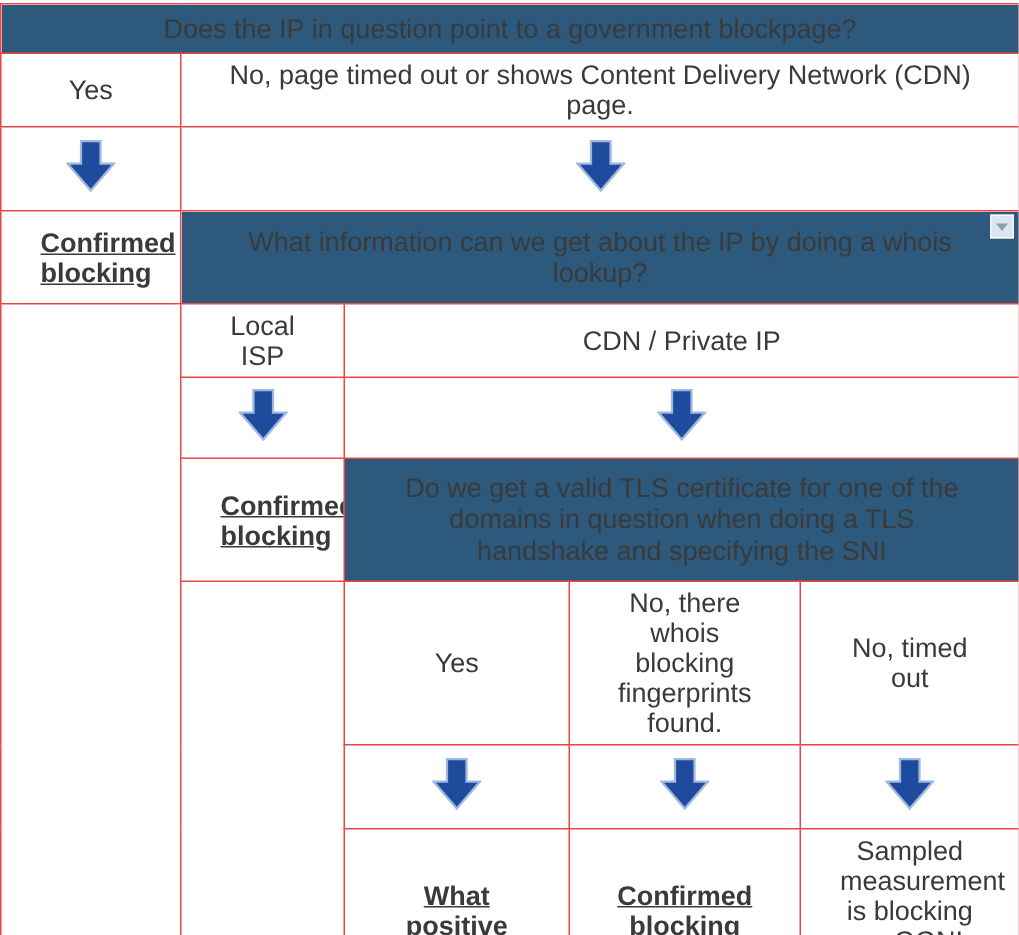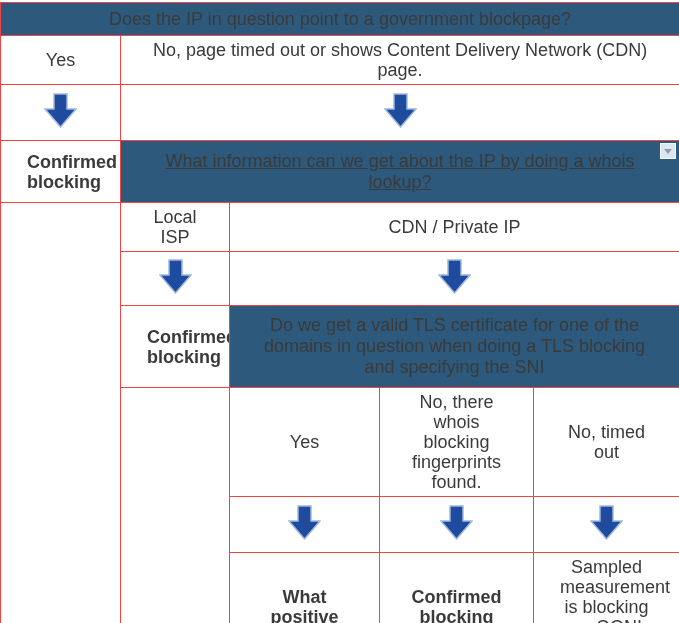--- a/index.html
+++ b/index.html
@@ -20,22 +20,22 @@
     overflow:hidden;
   }
   td.qhdr{
     background:#2D5A7C;
     color:#ffffff;
     font-size:14.5px;
     font-weight:400;
     padding:6px 14px;
     line-height:21px;
   }
-  td.rel{position:relative;text-decoration:underline;}
-  td.bold-cell{font-weight:700;color:#0a0a0a;line-height:20px;}
+  td.rel{position:relative;}
+  td.bold-cell{font-weight:700;color:#0a0a0a;line-height:20px;text-decoration:underline;}
   td.plain{line-height:20px;}
   .r1{height:33px;}
   .r2{height:40px;}
   .r3{height:56px;}
   .r4{height:62px;}
   .r5{height:36px;}
   .r6{height:54px;}
   .r7{height:82px;}
   .r8{height:82px;}
   .r9{height:56px;}
@@ -117,21 +117,21 @@
     </td>
     <td colspan="3" class="arrow-cell">
       <svg width="33" height="35" viewBox="0 0 33 35" aria-hidden="true">
             <path d="M10 1 H23 V16 H32 L16.5 34 L1 16 H10 Z" fill="#1E4B9E" stroke="#9FB8DF" stroke-width="1.5"></path>
           </svg>
     </td>
   </tr>
 
   <tr class="r7">
     <td class="bold-cell">Confirmed blocking</td>
-    <td colspan="3" class="qhdr">Do we get a valid TLS certificate for one of the domains in question when doing a TLS blocking and specifying the SNI</td>
+    <td colspan="3" class="qhdr">Do we get a valid TLS certificate for one of the domains in question when doing a TLS handshake and specifying the SNI</td>
   </tr>
 
   <tr class="r8">
     <td rowspan="3"></td>
     <td class="plain">Yes</td>
     <td class="plain">No, there whois blocking fingerprints found.</td>
     <td class="plain">No, timed out</td>
   </tr>
 
   <tr class="r9">

